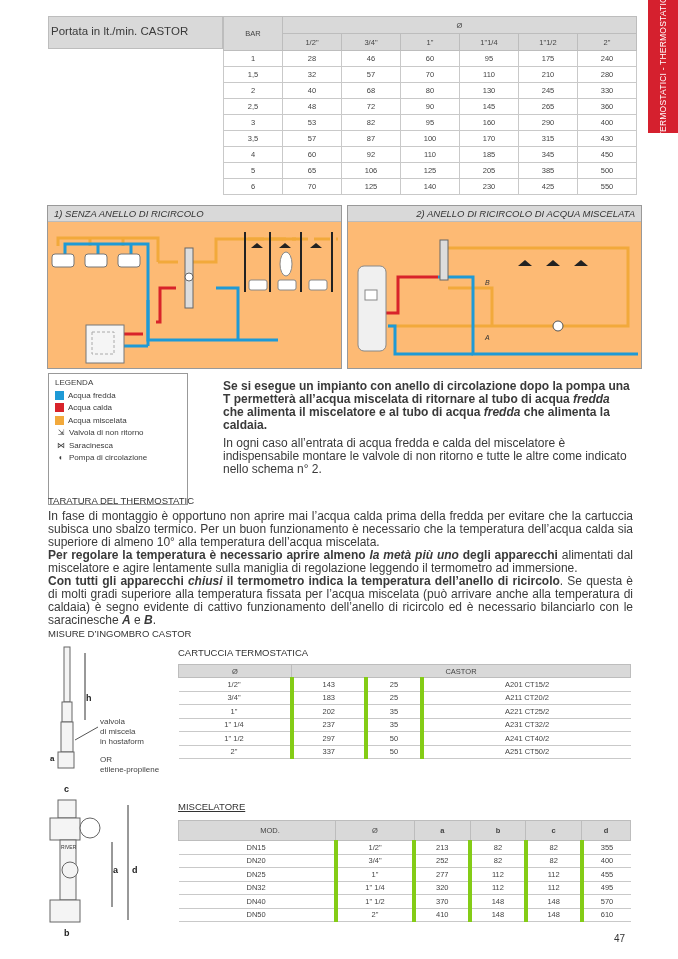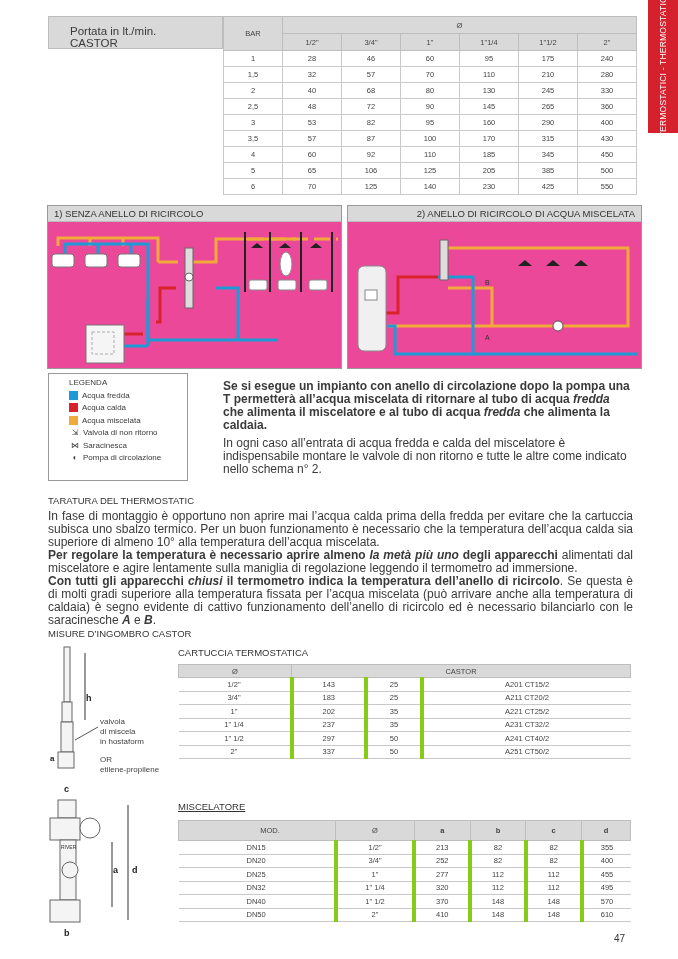--- a/index.html
+++ b/index.html
@@ -6,31 +6,31 @@
   body { width:678px; height:959px; background:#fff; position:relative; overflow:hidden;
          font-family:"Liberation Sans", sans-serif; color:#3a3a3a; }
   .abs { position:absolute; }
   .side-tab { left:648px; top:0; width:30px; height:133px; background:#d5202e; }
   .side-tab span { position:absolute; left:50%; top:50%; transform:translate(-50%,-50%) rotate(-90deg);
         white-space:nowrap; color:#fff; font-size:8.5px; letter-spacing:0.2px; }
   table { border-collapse:collapse; font-size:7.5px; color:#444; }
   td, th { text-align:center; font-weight:normal; padding:0; }
   
   .flow-title { left:48px; top:16px; width:175px; height:33px; background:#d9d9d9; border:1px solid #bdbdbd;
-        box-sizing:border-box; font-size:11.5px; padding:8px 21px; color:#3a3a3a; }
+        box-sizing:border-box; font-size:11.5px; padding:8px 2px; color:#3a3a3a; }
   .flow-table { left:223px; top:16px; }
   .flow-table th { background:#d9d9d9; border:1px solid #bdbdbd; height:16px; }
   .flow-table td { border:1px solid #c9c9c9; height:15px; }
   .flow-table .bar { width:58px; }
   .flow-table .col { width:58px; }
   
-  .diag { border:1px solid #999; background:#ec4899; }
+  .diag { border:1px solid #999; background:#fdba74;font-style:italic; }
   .diag-head { height:16px; background:#d9d9d9; border-bottom:1px solid #bbb; font-size:9.5px; padding:2px 6px; box-sizing:border-box; color:#333; }
   
-  .legend { left:48px; top:373px; width:140px; height:108px; border:1px solid #999; box-sizing:border-box; padding:4px 20px; font-size:8px; }
+  .legend { left:48px; top:373px; width:140px; height:132px; border:1px solid #999; box-sizing:border-box; padding:4px 6px; font-size:8px; }
   .legend .row { display:flex; align-items:center; height:12.5px; }
   .sw { width:9px; height:9px; margin-right:4px; display:inline-block; }
   .sym { width:12px; margin-right:2px; text-align:center; font-size:8px; }
   .para { font-size:12px; line-height:13px; color:#3a3a3a; }
   .b { font-weight:bold; }
   .i { font-style:italic; }
   .h-sec { font-size:9.5px; color:#333; }
   .dim-table th { background:#d9d9d9; border:1px solid #bdbdbd; }
   .dim-table td { border-bottom:1px solid #c9c9c9; border-left:4px solid #84cc16; height:12.5px; }
   .dim-table td:first-child { border-left:none; }

